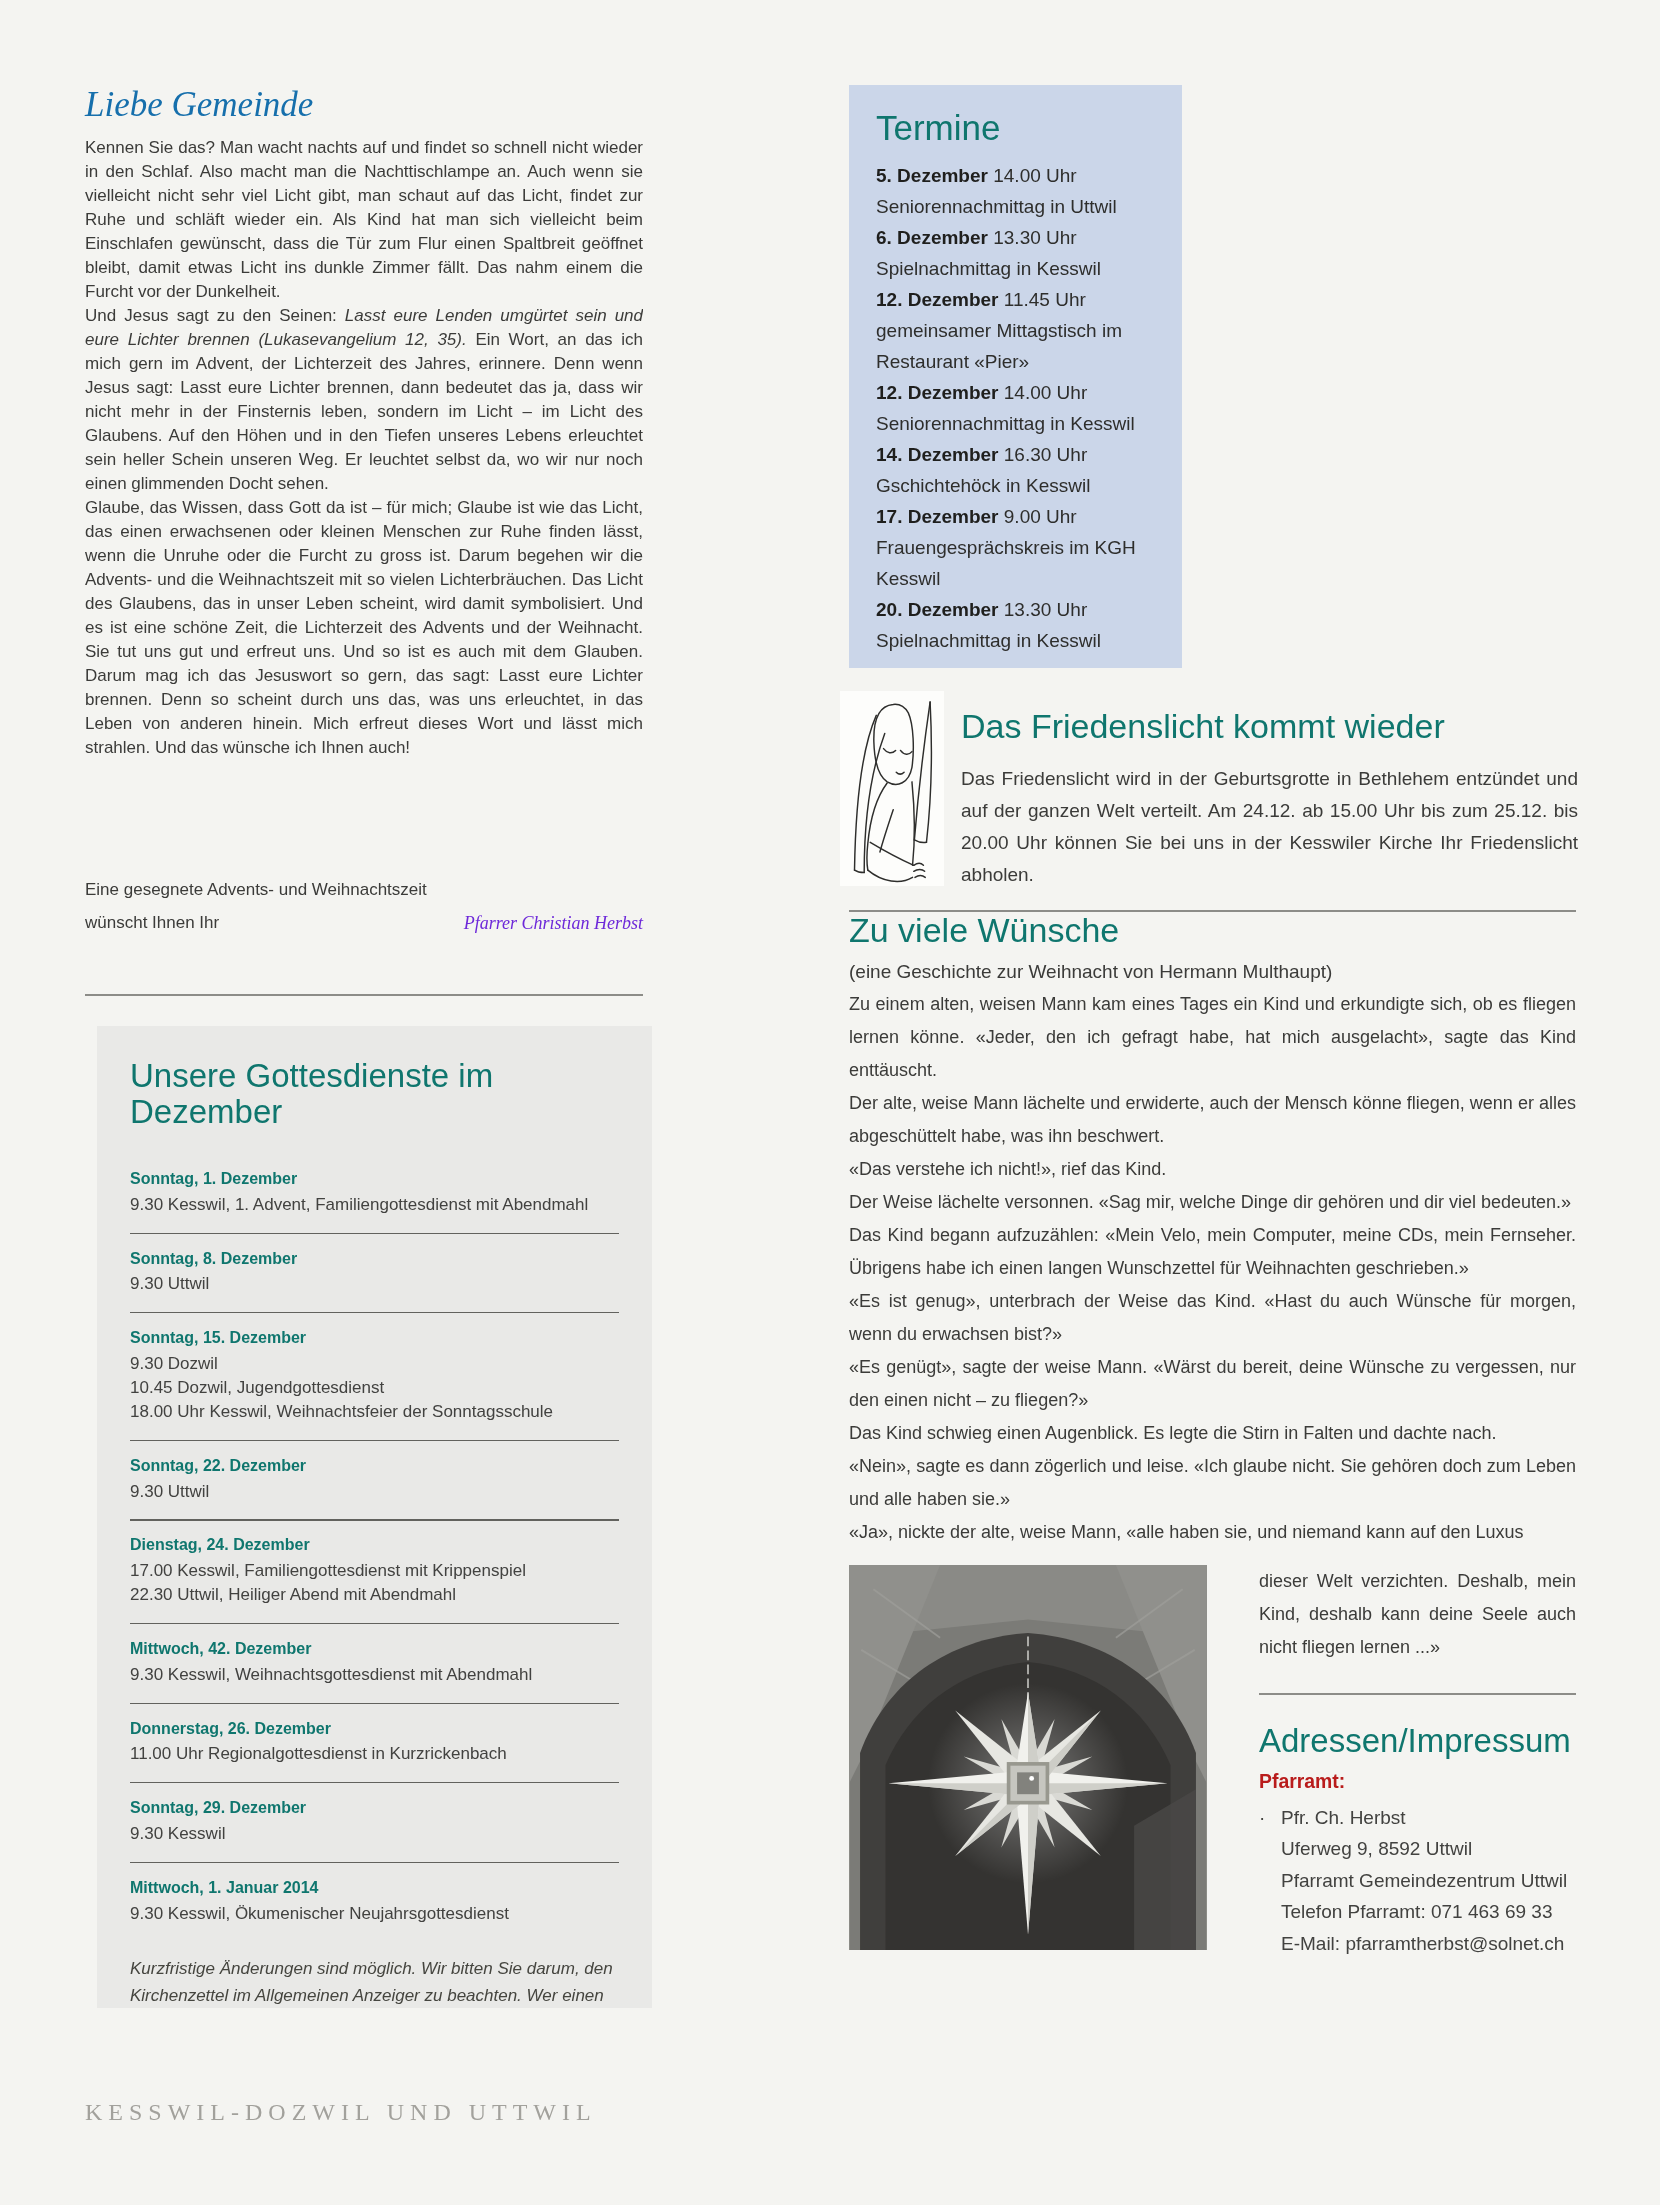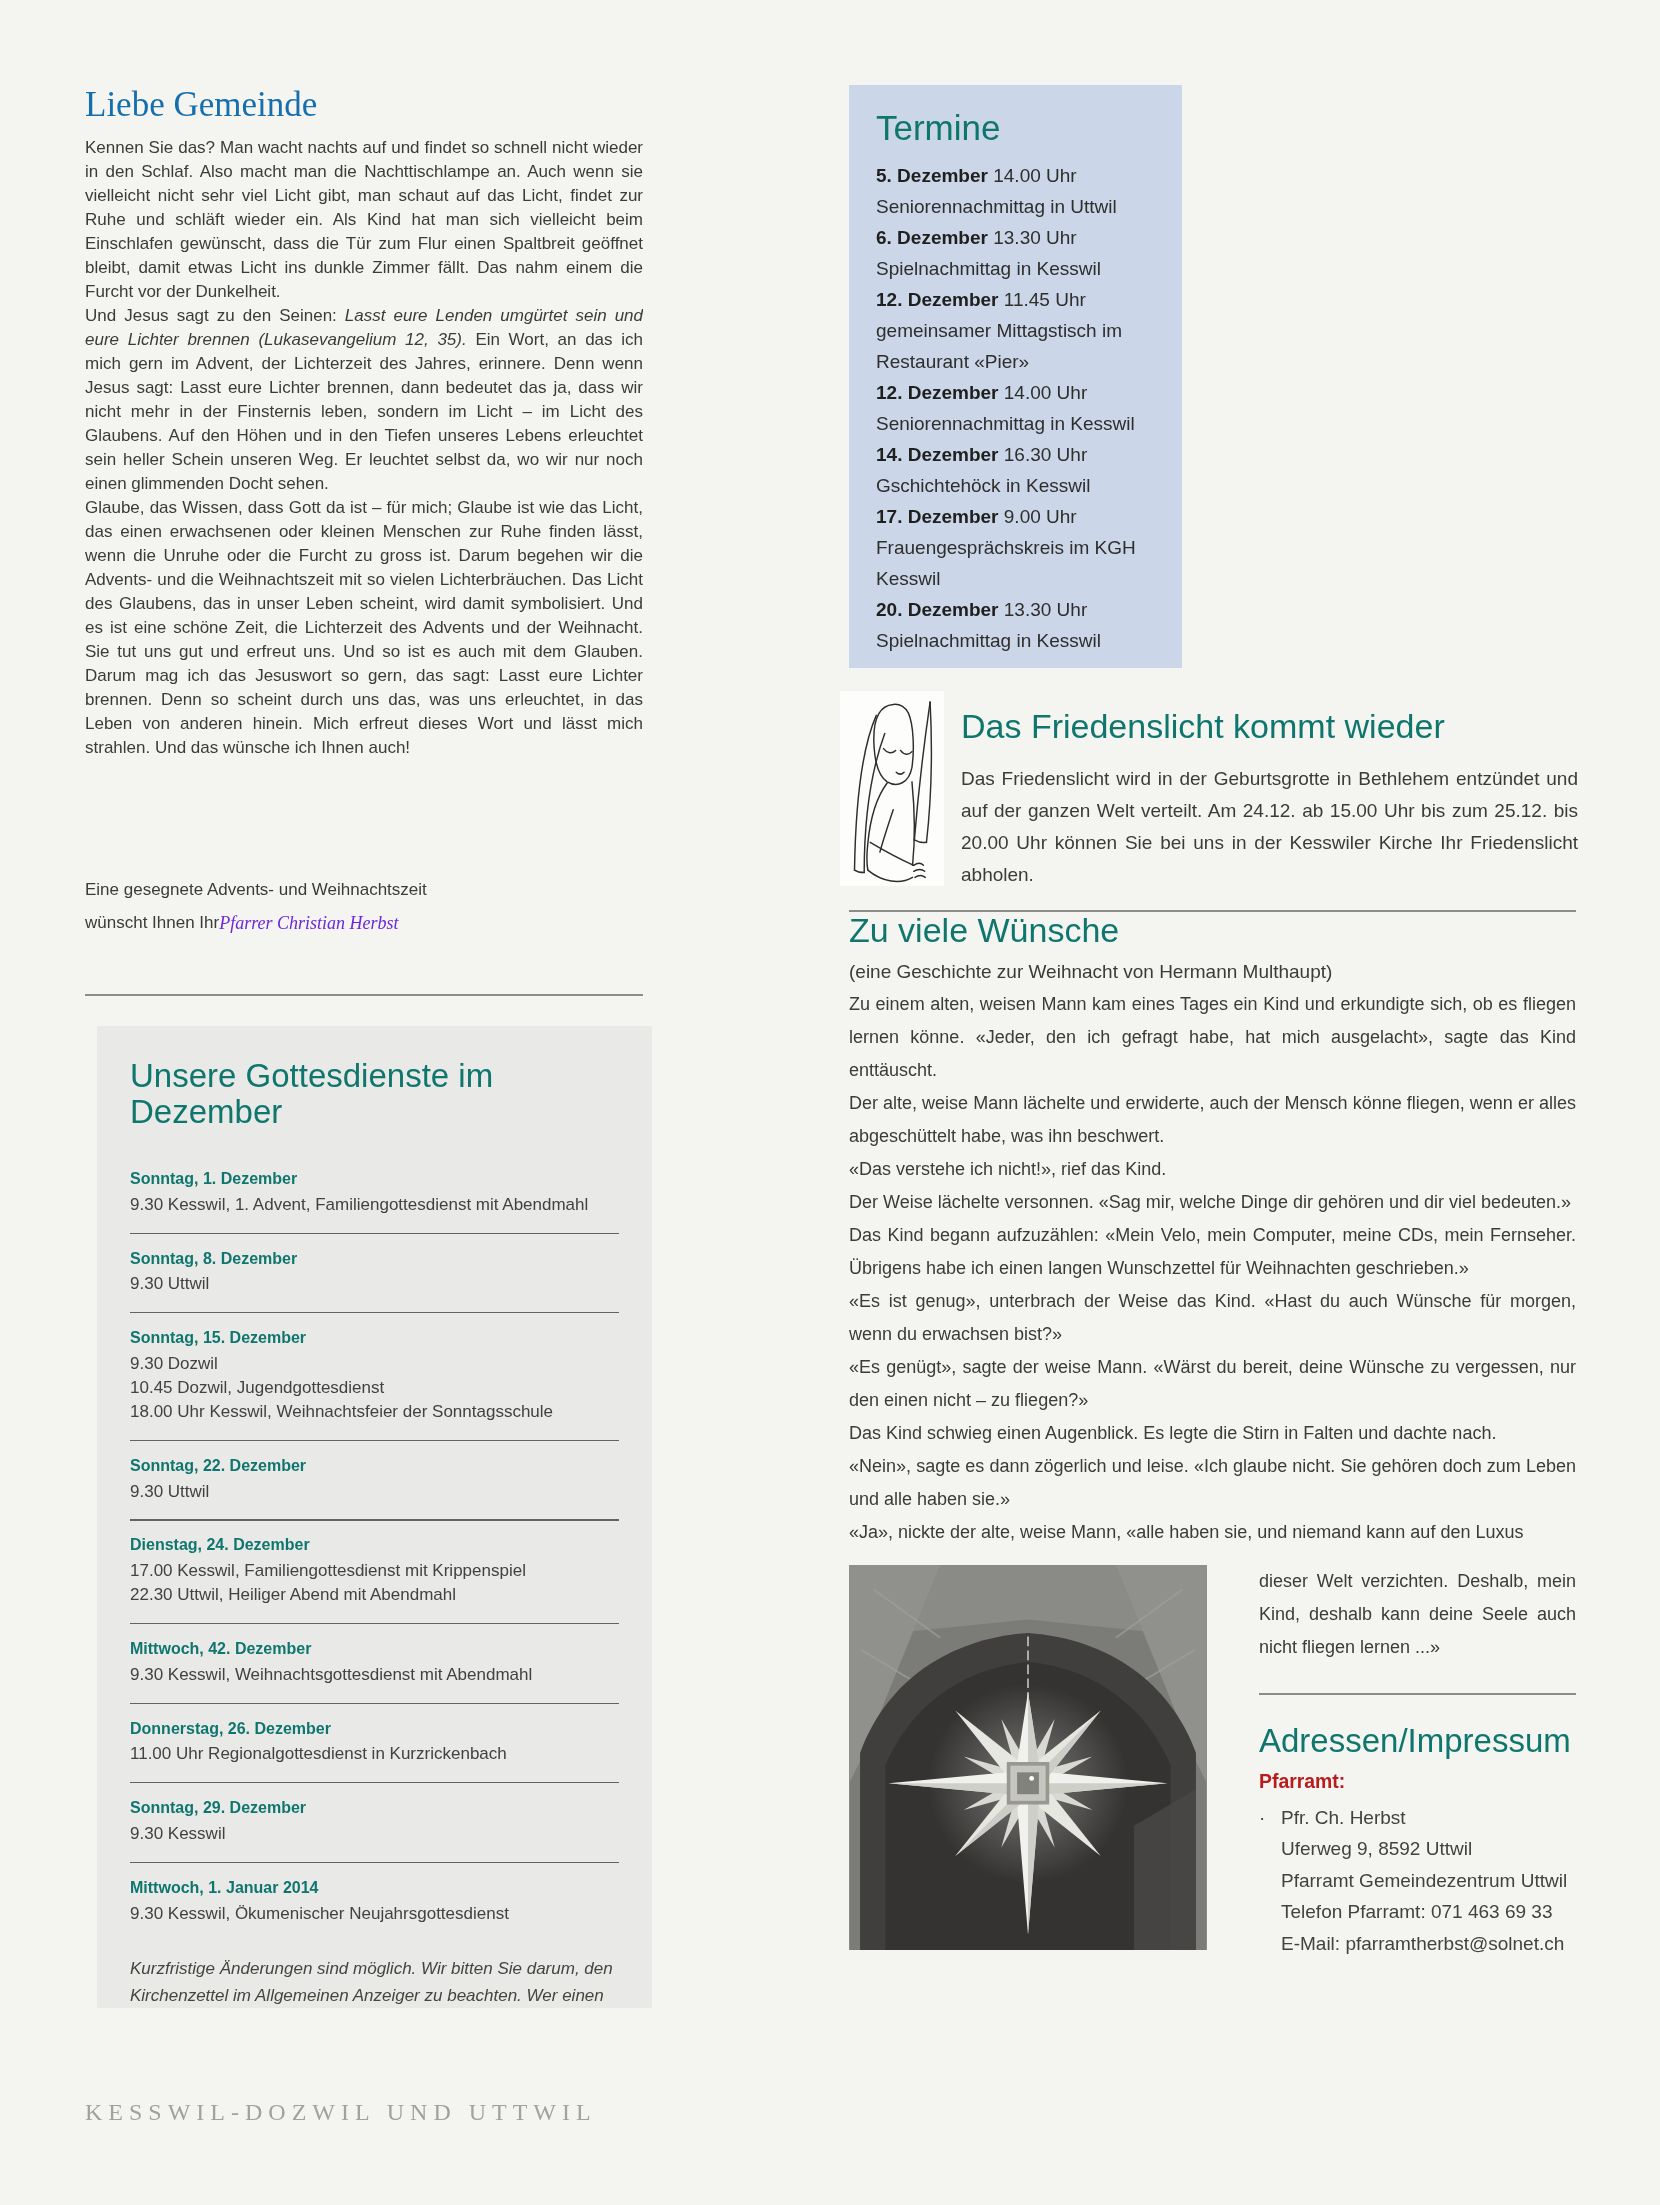--- a/index.html
+++ b/index.html
@@ -16,33 +16,34 @@
   .blue-head{
     font-family:"Liberation Sans", sans-serif;
     font-weight:300;
     color:#0f766e;
     font-size:34px;
     line-height:1.1;
     letter-spacing:0px;
   }
   .serif-italic-head{
     font-family:"Liberation Serif", serif;
+    font-style:italic;
     color:#166fac;
     font-size:35px;
   }
   
   .lg-heading{position:absolute;left:85px;top:85px;}
   .lg-article{
     position:absolute;left:85px;top:136px;width:558px;
     font-size:17px;line-height:24px;text-align:justify;
     max-height:733px;overflow:hidden;
   }
   .lg-article p{margin:0;}
   .lg-closing1{position:absolute;left:85px;top:880px;width:558px;font-size:17px;}
-  .lg-closing-row{position:absolute;left:85px;top:913px;width:558px;font-size:17px;display:flex;justify-content:flex-start;}
+  .lg-closing-row{position:absolute;left:85px;top:913px;width:558px;font-size:17px;display:flex;justify-content:space-between;}
   .signature{font-style:italic;font-family:"Liberation Serif", serif;font-size:18px;color:#6d28d9;}
   .rule{position:absolute;height:1.8px;background:#8c8c88;}
   .rule-left{left:85px;top:994px;width:558px;}
   
   .services-box{
     position:absolute;left:97px;top:1026px;width:555px;height:982px;
     background:#e9e9e7;box-sizing:border-box;padding:31.5px 33px;overflow:hidden;
   }
   .services-title{font-size:33px;margin:0 0 40px 0;}
   .svc-title{font-size:16px;font-weight:bold;color:#0f766e;margin:0 0 4.8px 0;}

